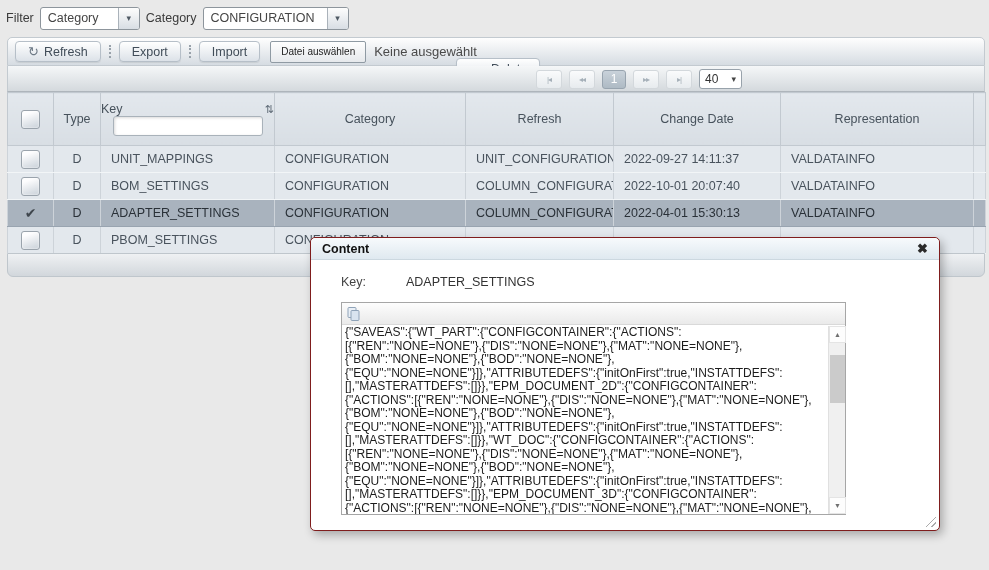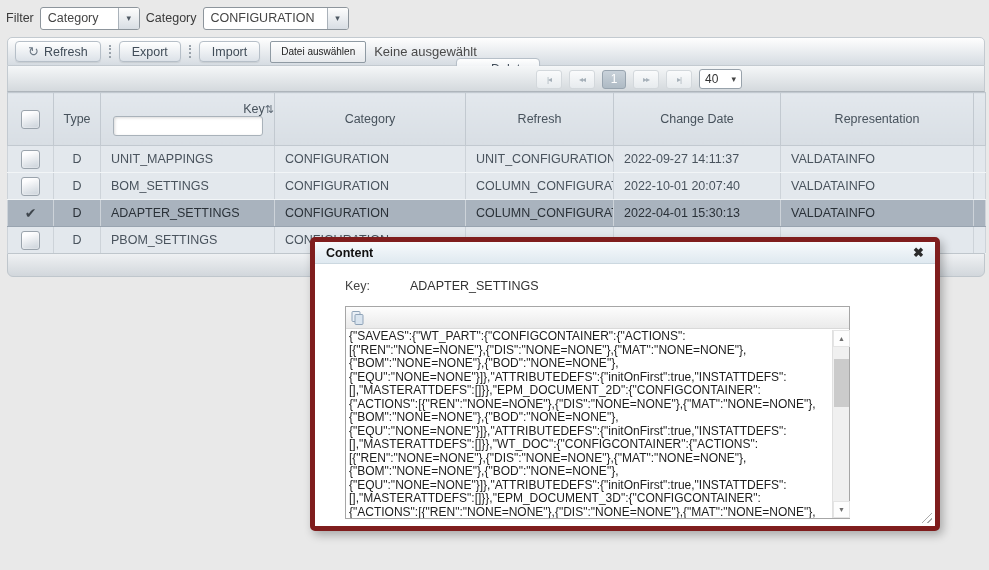--- a/index.html
+++ b/index.html
@@ -94,21 +94,21 @@
   .grid{ position:absolute; left:7px; top:92px; width:978px; }
   table{ border-collapse:collapse; table-layout:fixed; width:978px; }
   col.c-cb{ width:46px; } col.c-type{ width:47px; } col.c-key{ width:174px; }
   col.c-cat{ width:191px; } col.c-meta{ width:148px; } col.c-date{ width:167px; }
   col.c-rep{ width:193px; } col.c-fill{ width:12px; }
   th{
     height:53px; background:linear-gradient(#e3e8ed,#d8dee4);
     border:1px solid #c2c9d0; font-weight:normal;
     font-size:12.5px; color:#47525c; text-align:center; vertical-align:middle;
   }
-  .key-head{ display:flex; align-items:center; justify-content:flex-end; margin-bottom:0; }
+  .key-head{ display:flex; align-items:center; justify-content:space-between; margin-bottom:0; }
   .sort-ico{ font-size:11px; color:#5f6b77; }
   .key-filter{
     width:150px; height:20px; border:1px solid #a9b2ba; border-radius:3px;
     background:#fff; box-shadow:inset 1px 1px 3px rgba(0,0,0,0.15); outline:none;
     font-family:"Liberation Sans", sans-serif; font-size:12px; padding:0 5px;
   }
   td{
     height:27px; background:#e3e8ed;
     border-left:1px solid #cdd3d9; border-right:1px solid #cdd3d9;
     border-top:1px solid #f2f5f7; border-bottom:1px solid #f2f5f7;
@@ -126,21 +126,21 @@
   .check-glyph{ font-size:14px; color:#3f464d; cursor:pointer; }
   .grid-footer{
     position:absolute; left:7px; top:253px; width:978px; height:24px;
     background:linear-gradient(#eff1f3,#d2d7dc);
     border:1px solid #bfc6cc; border-radius:0 0 6px 6px;
   }
 
   
   .dialog{
     position:absolute; left:310px; top:237px; width:630px; height:294px;
-    background:#fff; border:5px solid #7f1d1d; border-radius:5px;
+    background:#fff; border:1px solid #7f1d1d; border-radius:5px;
     box-shadow:3px 4px 10px rgba(0,0,0,0.28); z-index:10;
   }
   .dialog-title{
     height:22px; background:linear-gradient(#f7fafc,#dfe9f0);
     border-bottom:1px solid #ccd8e0; border-radius:5px 5px 0 0;
     display:flex; align-items:center; padding:0 11px;
     font-size:12.5px; font-weight:bold; color:#111;
   }
   .dialog-close{ margin-left:auto; font-size:13px; color:#2b2b2b; cursor:pointer; line-height:1; }
   .dialog-body{ padding:15px 0 0 30px; font-size:12.5px; color:#444; }

